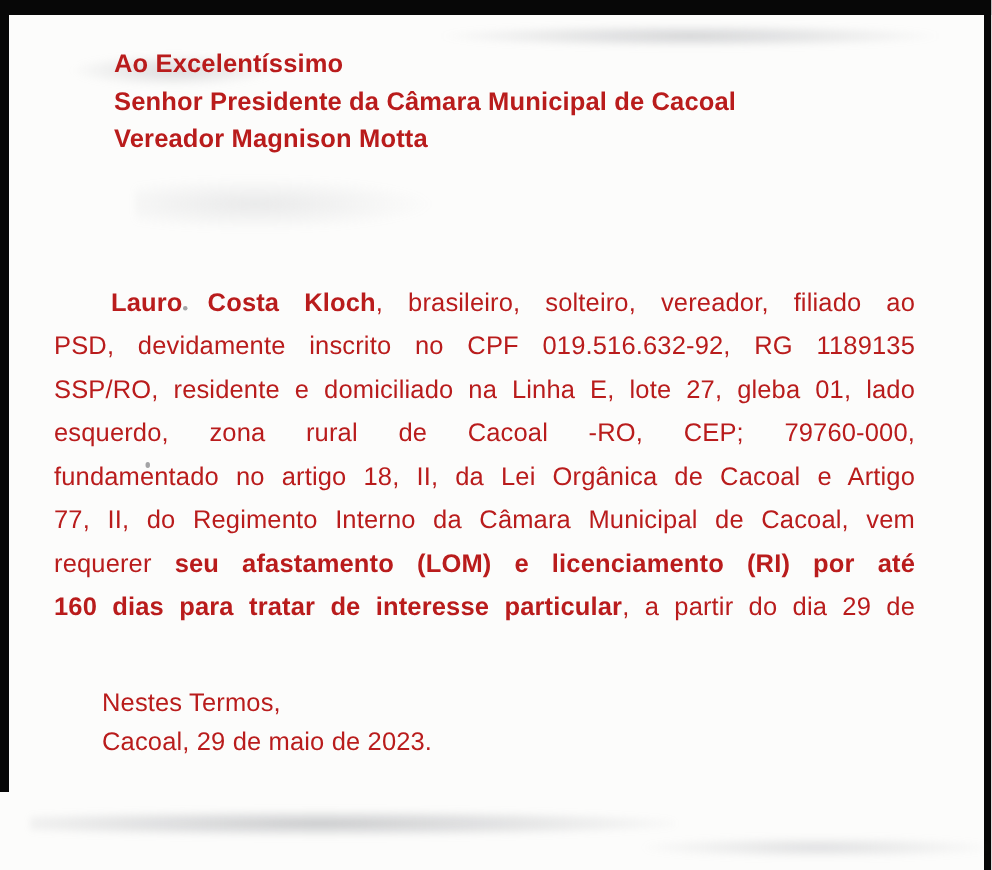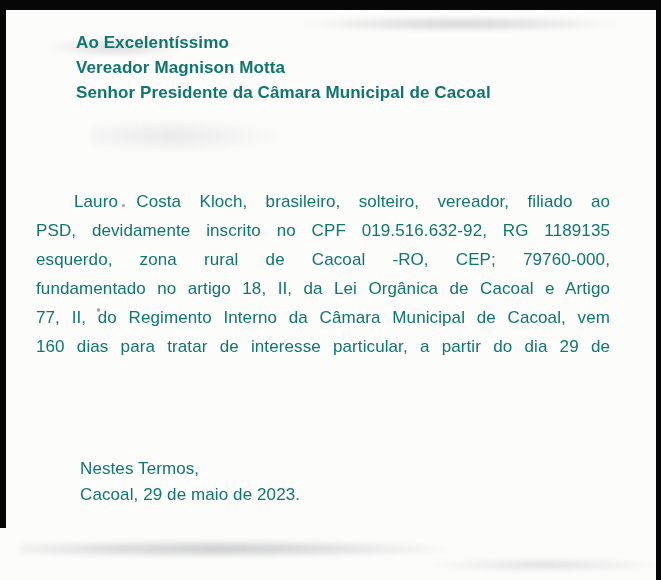--- a/index.html
+++ b/index.html
@@ -3,21 +3,21 @@
 <meta charset="utf-8">
 <style>
   html, body { margin: 0; padding: 0; background: #ffffff; }
   .page {
     position: relative;
     width: 661px;
     height: 580px;
     background: #fcfcfb;
     overflow: hidden;
     font-family: "Liberation Sans", "DejaVu Sans", sans-serif;
-    color: #0f766e;
+    color: #b91c1c;
   }
   
   .edge { position: absolute; background: #070707; }
   .edge-top    { left: 0; top: 0; width: 661px; height: 10px; }
   .edge-left   { left: 0; top: 0; width: 6px; height: 528px; }
   .edge-right  { right: 0; top: 0; width: 5px; height: 580px; }
 
   
   .smudge { position: absolute; filter: blur(2px); pointer-events: none; }
   .sm1 { left: 290px; top: 16px; width: 340px; height: 16px;
@@ -39,26 +39,26 @@
     letter-spacing: .1px;
   }
 
   
   .body-block {
     position: absolute; left: 36px; top: 187px; width: 574px;
     font-size: 17px; line-height: 29px; letter-spacing: .1px;
   }
   .bline { text-align: justify; text-align-last: justify; white-space: normal; }
   .bline.lastline { text-align-last: left; }
-  .bline .b { font-weight: normal; }
+  .bline .b { font-weight: bold; }
   .bline .indent { display: inline-block; width: 38px; }
 
   
   .closing {
-    position: absolute; left: 80px; top: 456px;
+    position: absolute; left: 68px; top: 456px;
     font-size: 17px; line-height: 26px; letter-spacing: .1px;
   }
 </style>
 </head>
 <body>
 
 <div class="page">
 
   <div class="edge edge-top"></div>
   <div class="edge edge-left"></div>
@@ -67,30 +67,32 @@
   <div class="smudge sm1"></div>
   <div class="smudge sm2"></div>
   <div class="smudge sm3"></div>
   <div class="smudge sm4"></div>
   <div class="smudge sm5"></div>
   <div class="speck" style="left:122px; top:204px; width:3px; height:3px;"></div>
   <div class="speck" style="left:97px; top:308px; width:3px; height:4px;"></div>
 
   <div class="recipient">
     <div>Ao Excelentíssimo</div>
+    <div>Senhor Presidente da Câmara Municipal de Cacoal</div>
     <div>Vereador Magnison Motta</div>
-    <div>Senhor Presidente da Câmara Municipal de Cacoal</div>
   </div>
 
   <div class="body-block">
     <div class="bline"><span class="indent"></span><span class="b">Lauro Costa Kloch</span><span>, brasileiro, solteiro, vereador, filiado ao</span></div>
     <div class="bline"><span>PSD, devidamente inscrito no CPF 019.516.632-92, RG 1189135</span></div>
+    <div class="bline"><span>SSP/RO, residente e domiciliado na Linha E, lote 27, gleba 01, lado</span></div>
     <div class="bline"><span>esquerdo, zona rural de Cacoal -RO, CEP; 79760-000,</span></div>
     <div class="bline"><span>fundamentado no artigo 18, II, da Lei Orgânica de Cacoal e Artigo</span></div>
     <div class="bline"><span>77, II, do Regimento Interno da Câmara Municipal de Cacoal, vem</span></div>
+    <div class="bline"><span>requerer </span><span class="b">seu afastamento (LOM) e licenciamento (RI) por até</span></div>
     <div class="bline"><span class="b">160 dias para tratar de interesse particular</span><span>, a partir do dia 29 de</span></div>
   </div>
 
   <div class="closing">
     <div>Nestes Termos,</div>
     <div>Cacoal, 29 de maio de 2023.</div>
   </div>
 
 </div>
 

